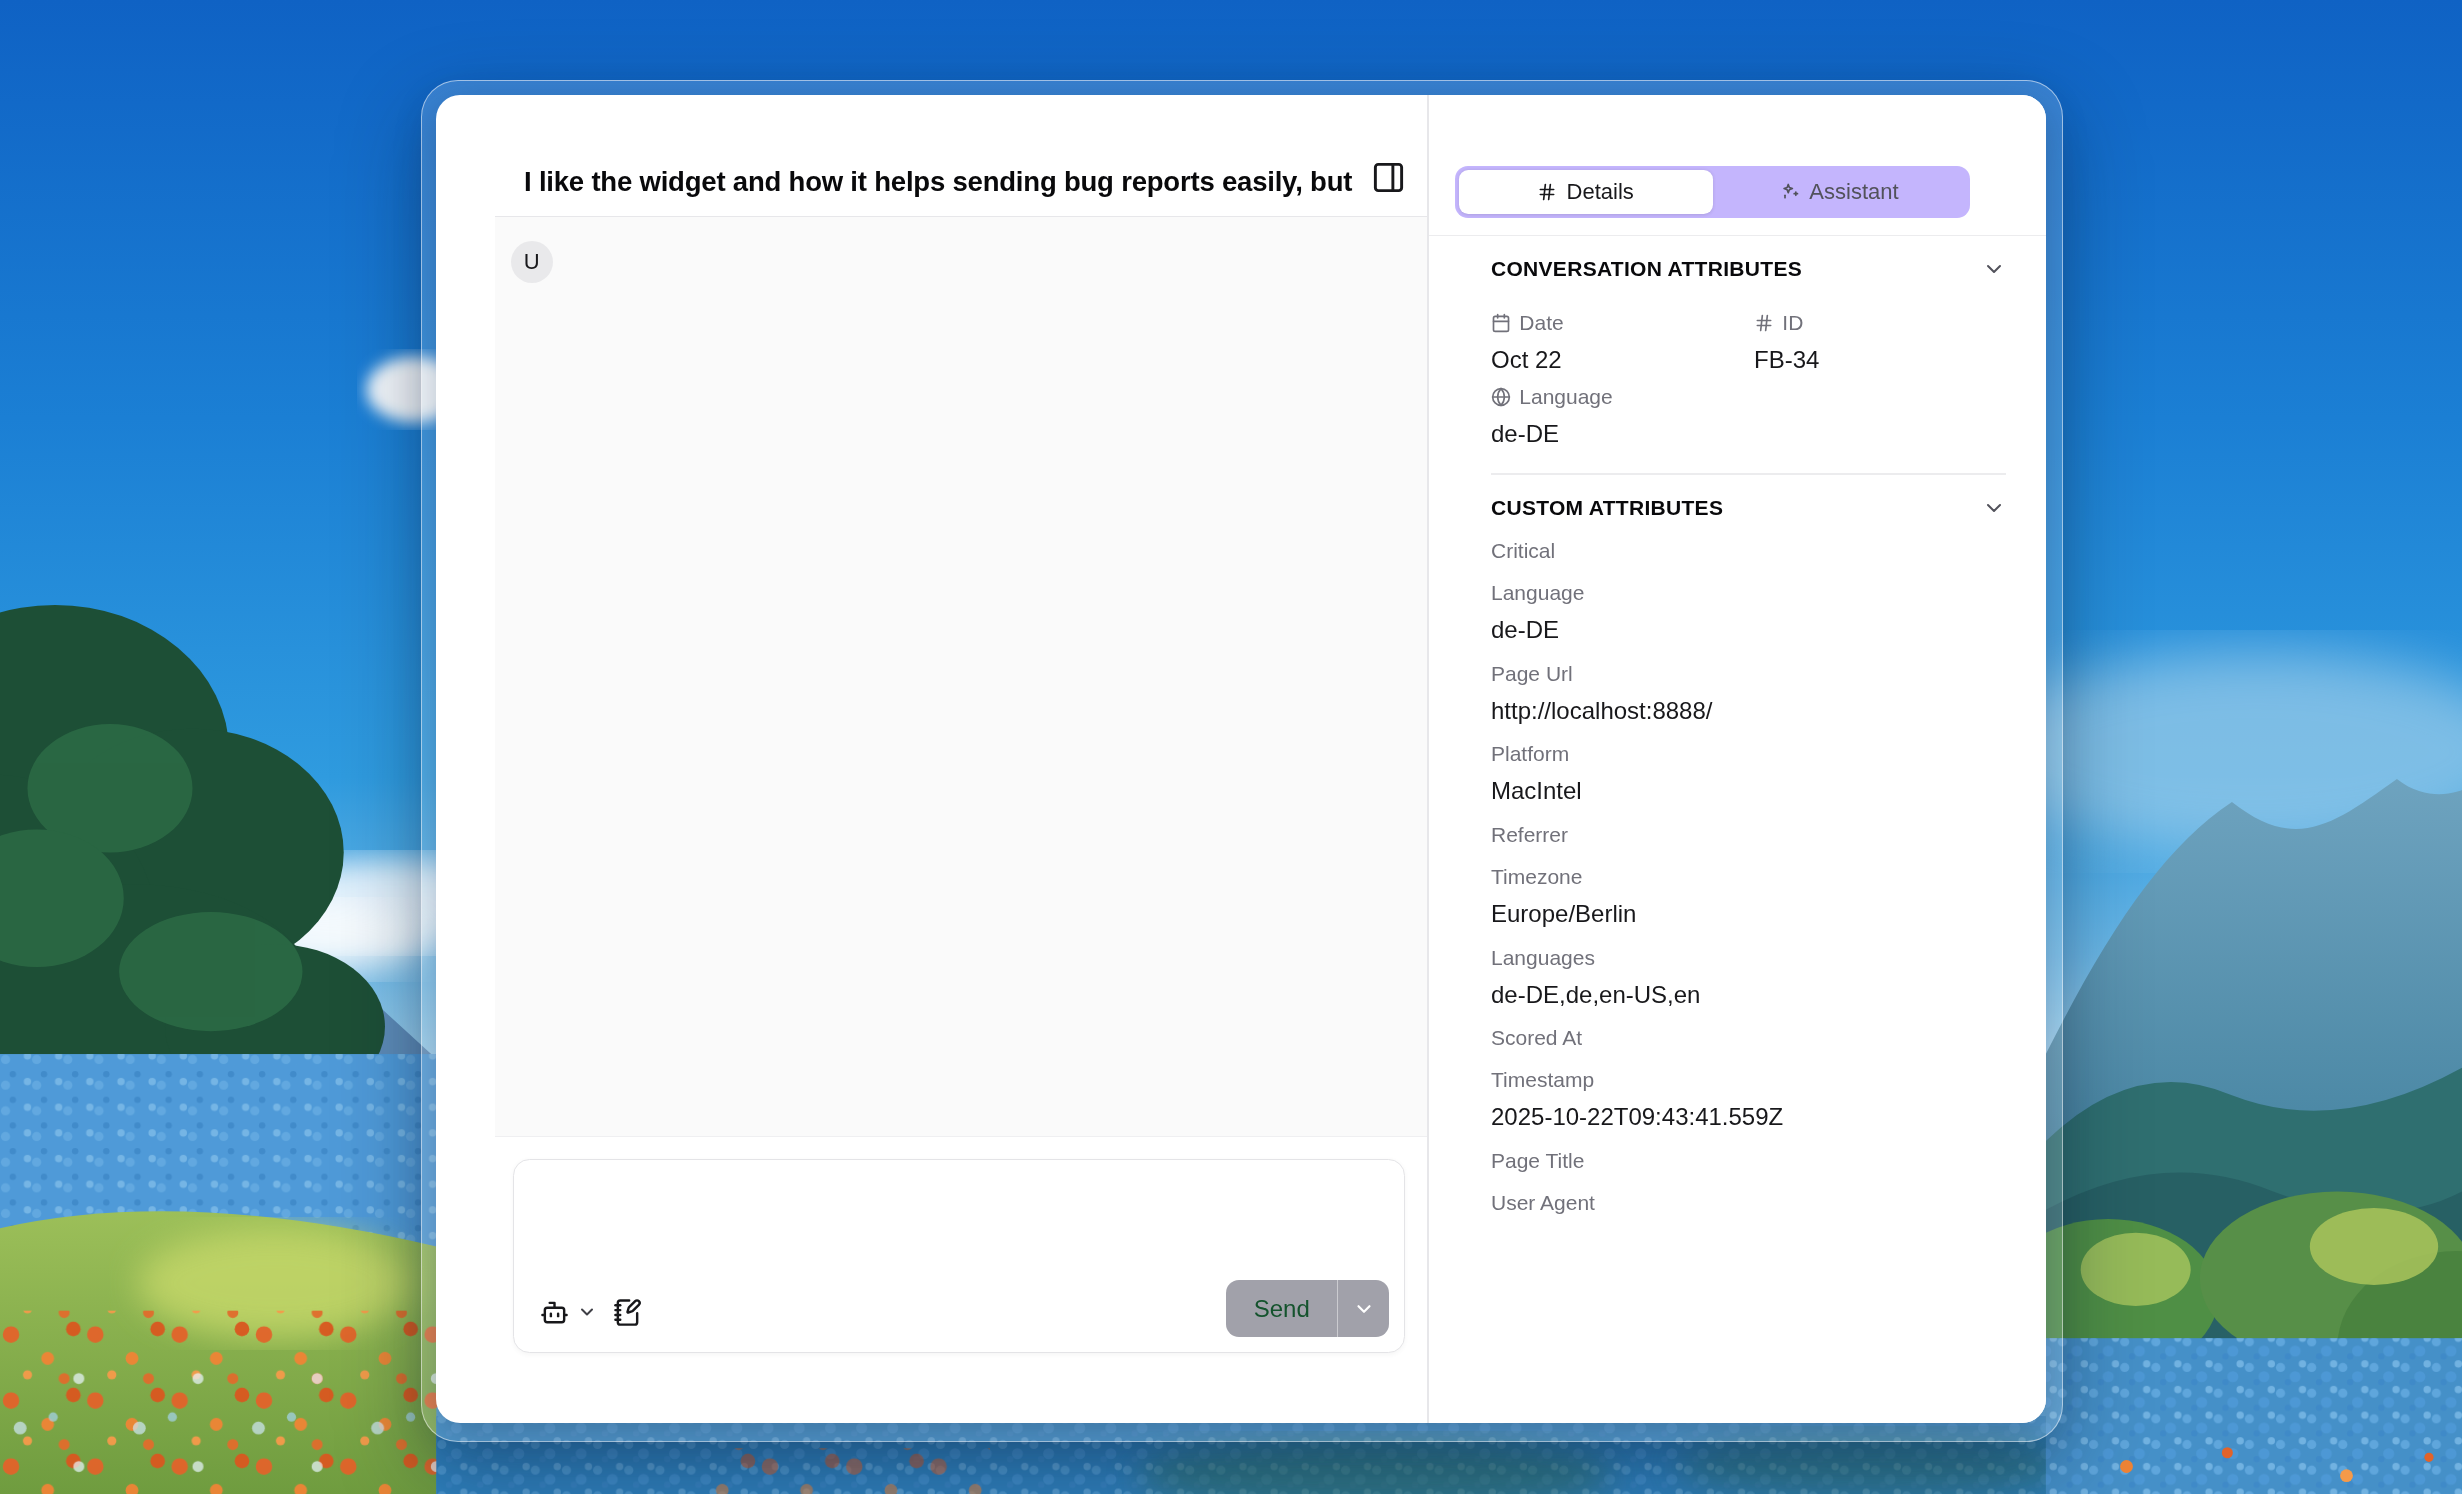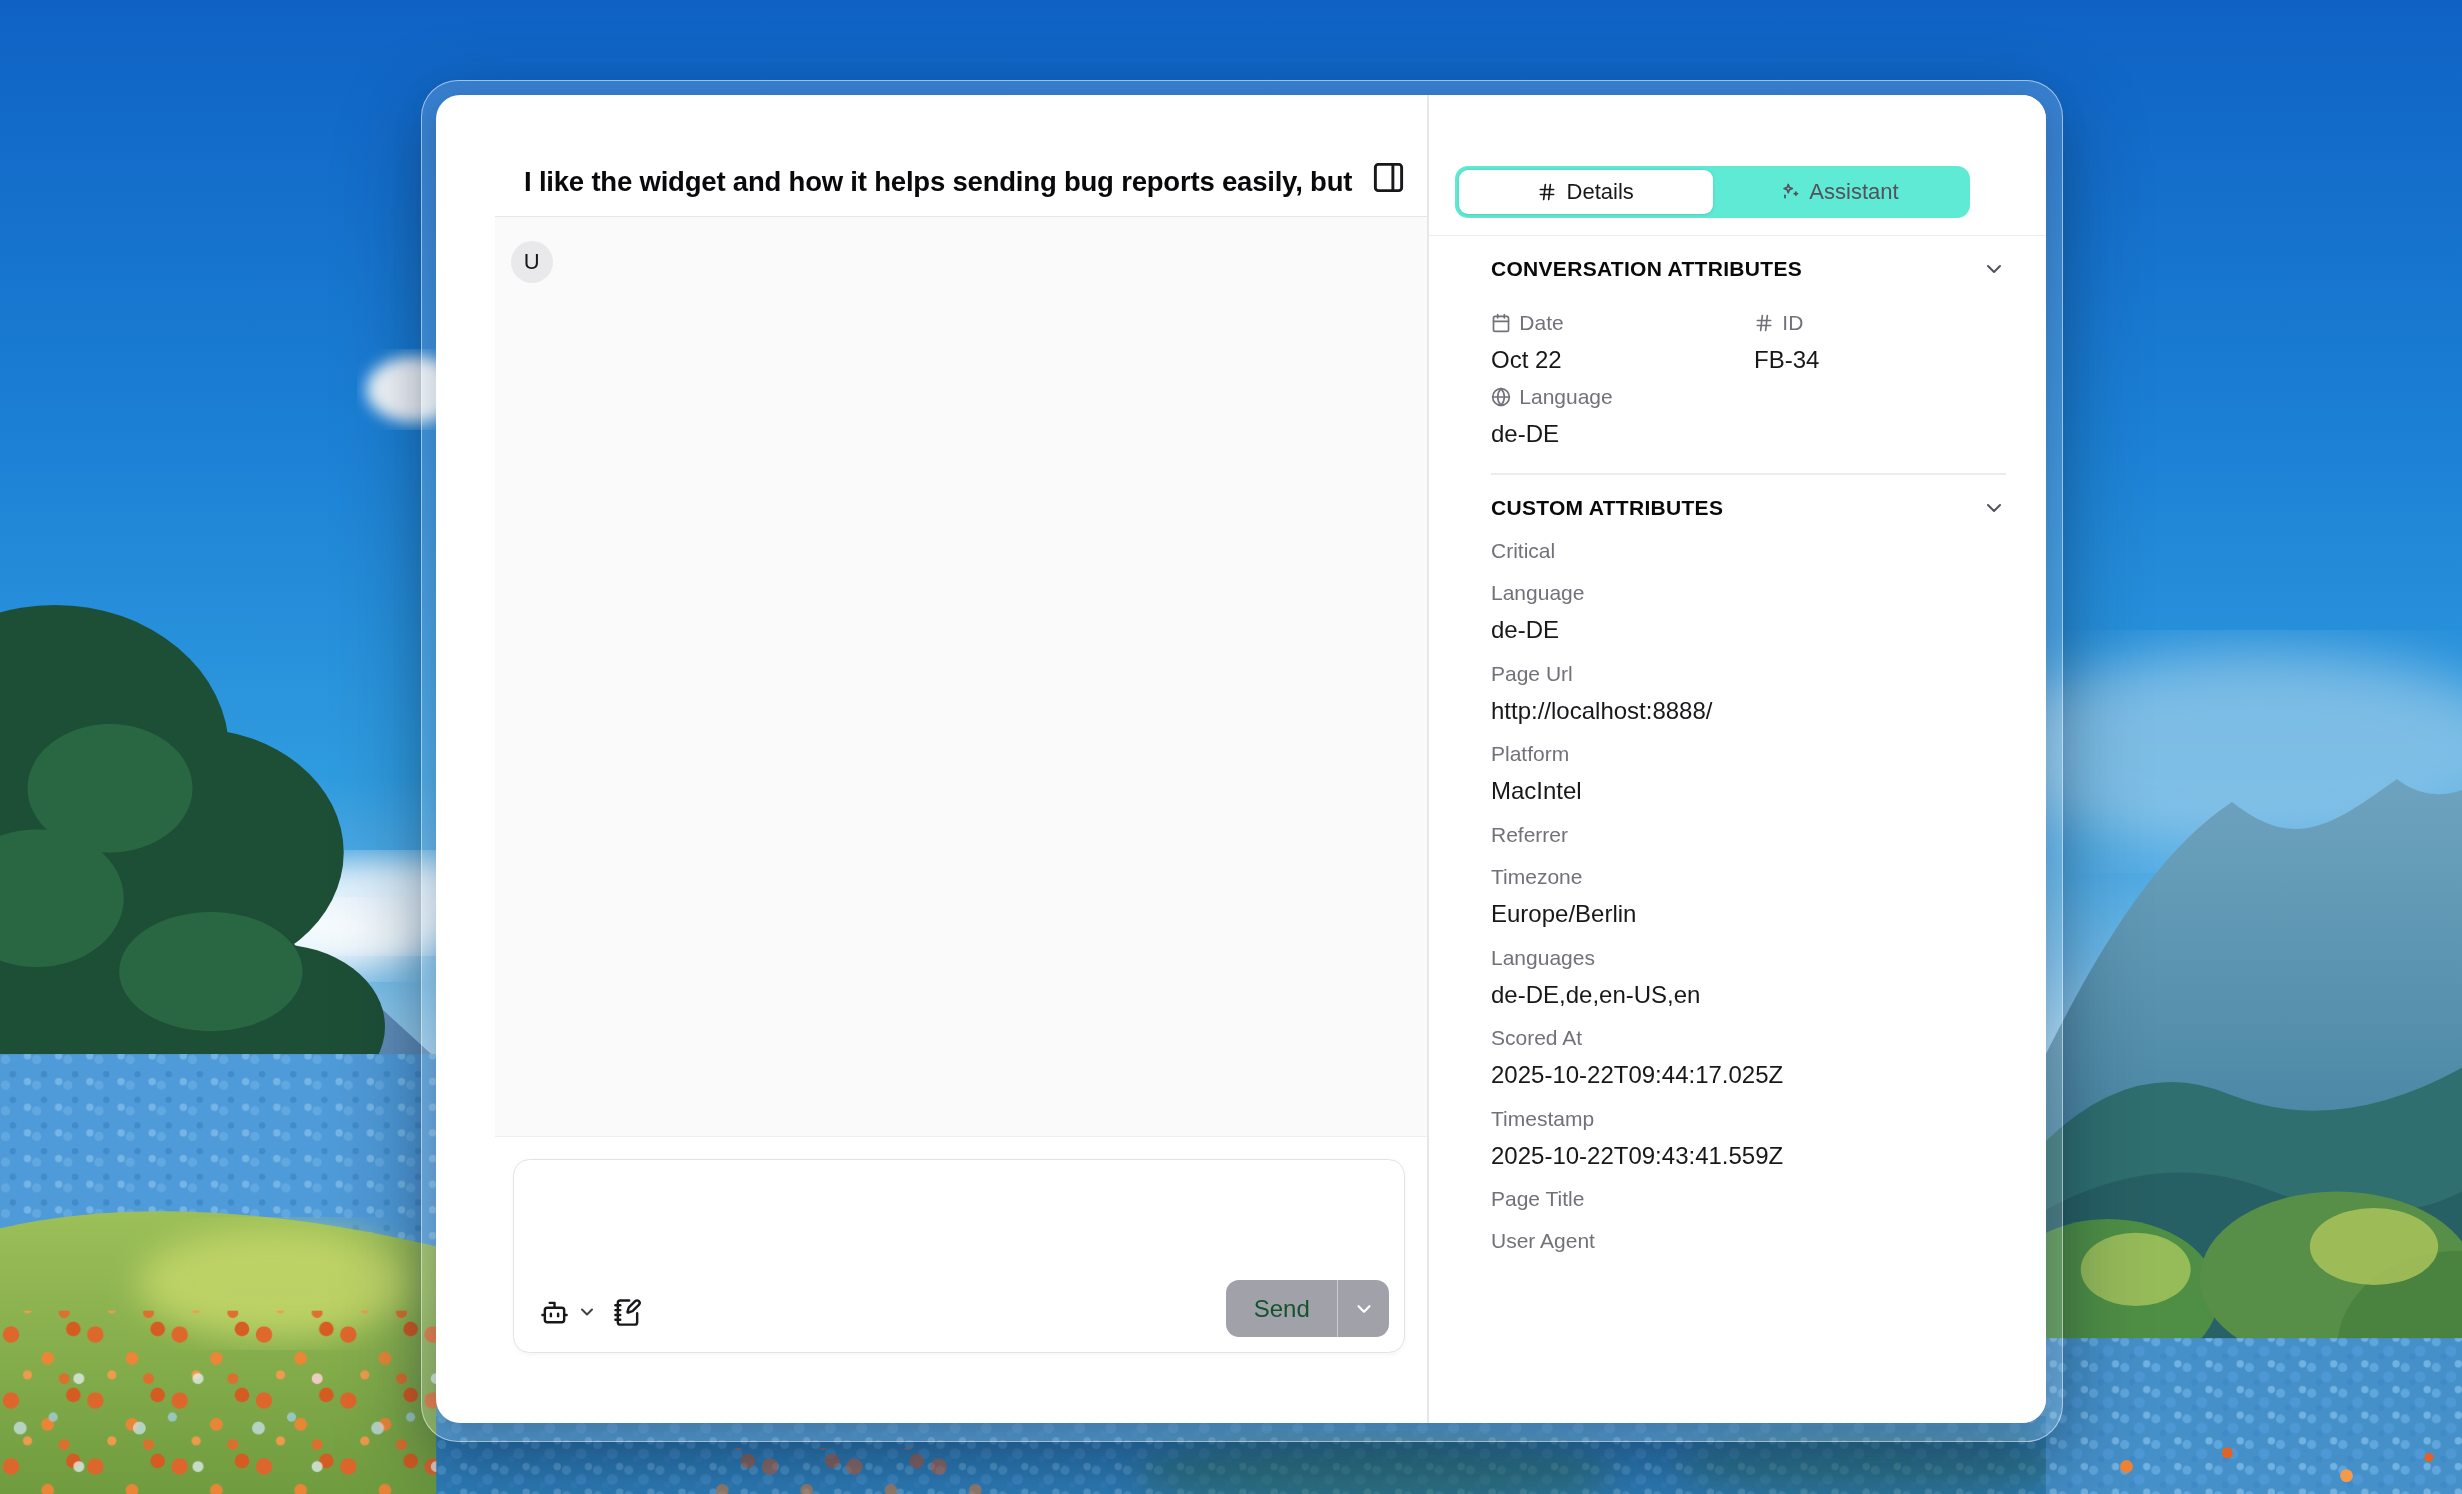--- a/index.html
+++ b/index.html
@@ -46,21 +46,21 @@
   .send-caret{display:flex;align-items:center;justify-content:center;width:51px;
               border-left:0.9px solid rgba(255,255,255,.45);}
 
   
   .vdiv{position:absolute;left:991px;top:0;width:1.8px;height:1328px;background:#e7e7ea;}
 
   
   .details{position:absolute;left:993px;top:0;width:617px;height:1328px;background:#fff;}
   .details-header{position:absolute;left:0;top:0;width:100%;height:141px;box-sizing:border-box;
                   border-bottom:1.8px solid #ececee;}
-  .tabbar{position:absolute;left:26px;top:71px;width:515px;height:52px;background:#5eead4;
+  .tabbar{position:absolute;left:26px;top:71px;width:515px;height:52px;background:#c4b5fd;
           border-radius:13px;box-sizing:border-box;padding:3.7px;display:flex;}
   .tab{flex:1;display:flex;align-items:center;justify-content:center;gap:9.2px;border-radius:9.2px;
        font-size:22px;color:#52525b;}
   .tab.active{background:#fff;color:#18181b;font-weight:500;box-shadow:0 0.9px 3.7px rgba(0,0,0,.12);}
   .details-content{position:absolute;left:26px;top:141px;width:515px;margin-left:36px;}
   .sec-head{display:flex;align-items:center;justify-content:space-between;height:59px;margin-top:3.7px;}
   .sec-title{font-size:21px;font-weight:700;color:#09090b;letter-spacing:0.3px;}
   .grid2{display:grid;grid-template-columns:263px 1fr;row-gap:7.3px;margin-top:11px;}
   .f-label{display:flex;align-items:center;gap:8.3px;font-size:21px;color:#71717a;height:27.5px;}
   .f-value{font-size:24px;font-weight:500;color:#18181b;line-height:31px;margin-top:7.3px;}
@@ -362,21 +362,20 @@
           <div class="field">
             <div class="f-label">
                 <span>Languages</span>
               </div>
             <div class="f-value">de-DE,de,en-US,en</div>
           </div>
           <div class="field">
             <div class="f-label">
                 <span>Scored At</span>
               </div>
-            <div class="f-value">2025-10-22T09:44:17.025Z</div>
           </div>
           <div class="field">
             <div class="f-label">
                 <span>Timestamp</span>
               </div>
             <div class="f-value">2025-10-22T09:43:41.559Z</div>
           </div>
           <div class="field">
             <div class="f-label">
                 <span>Page Title</span>

